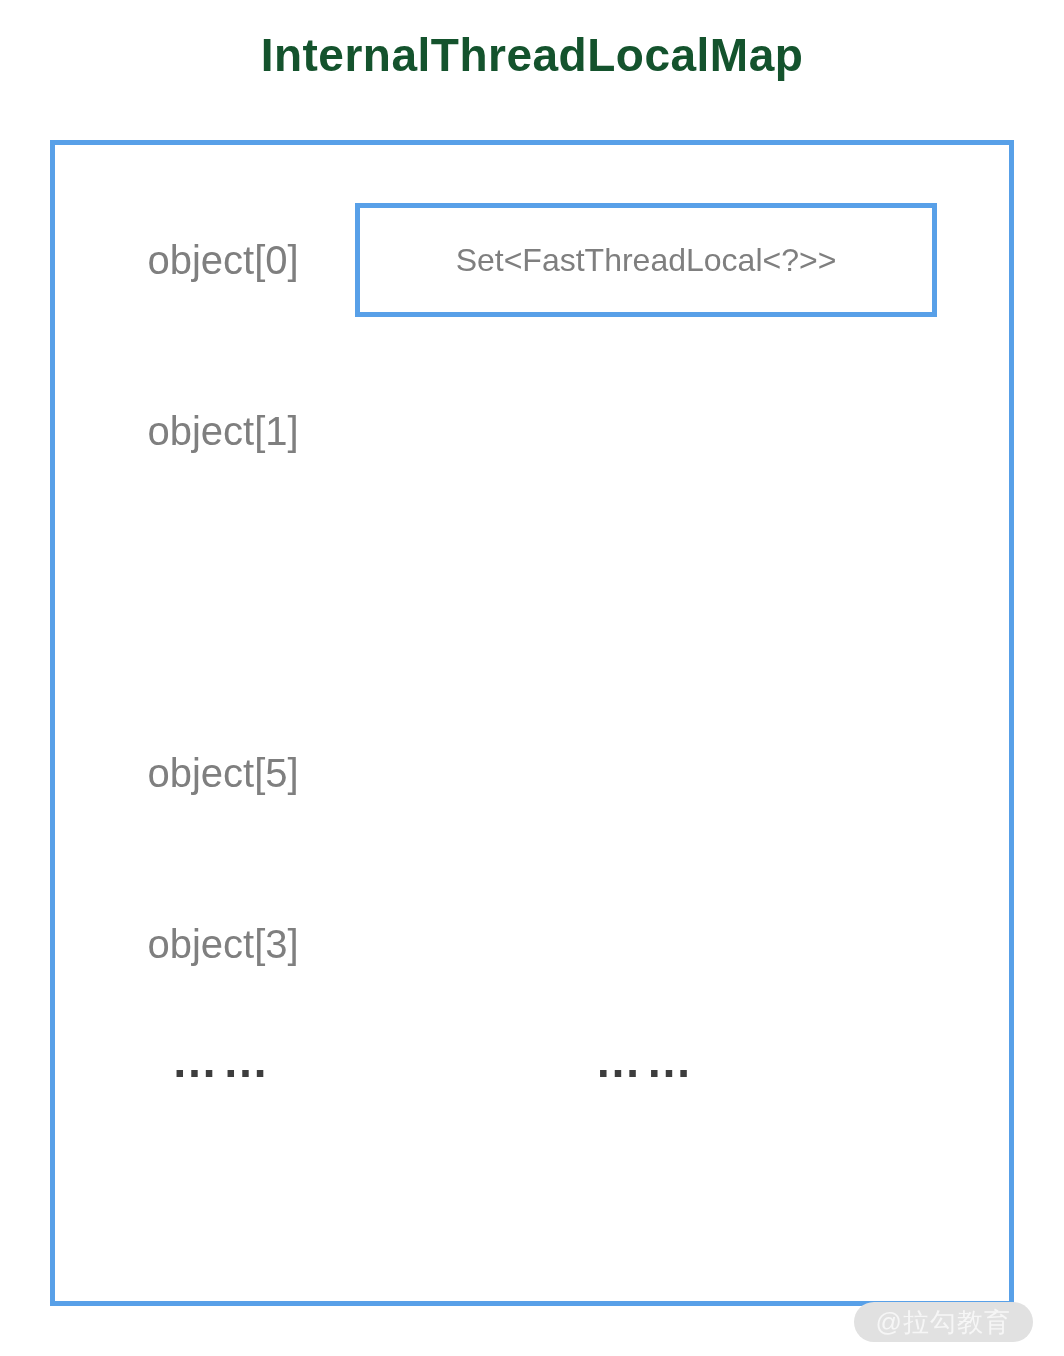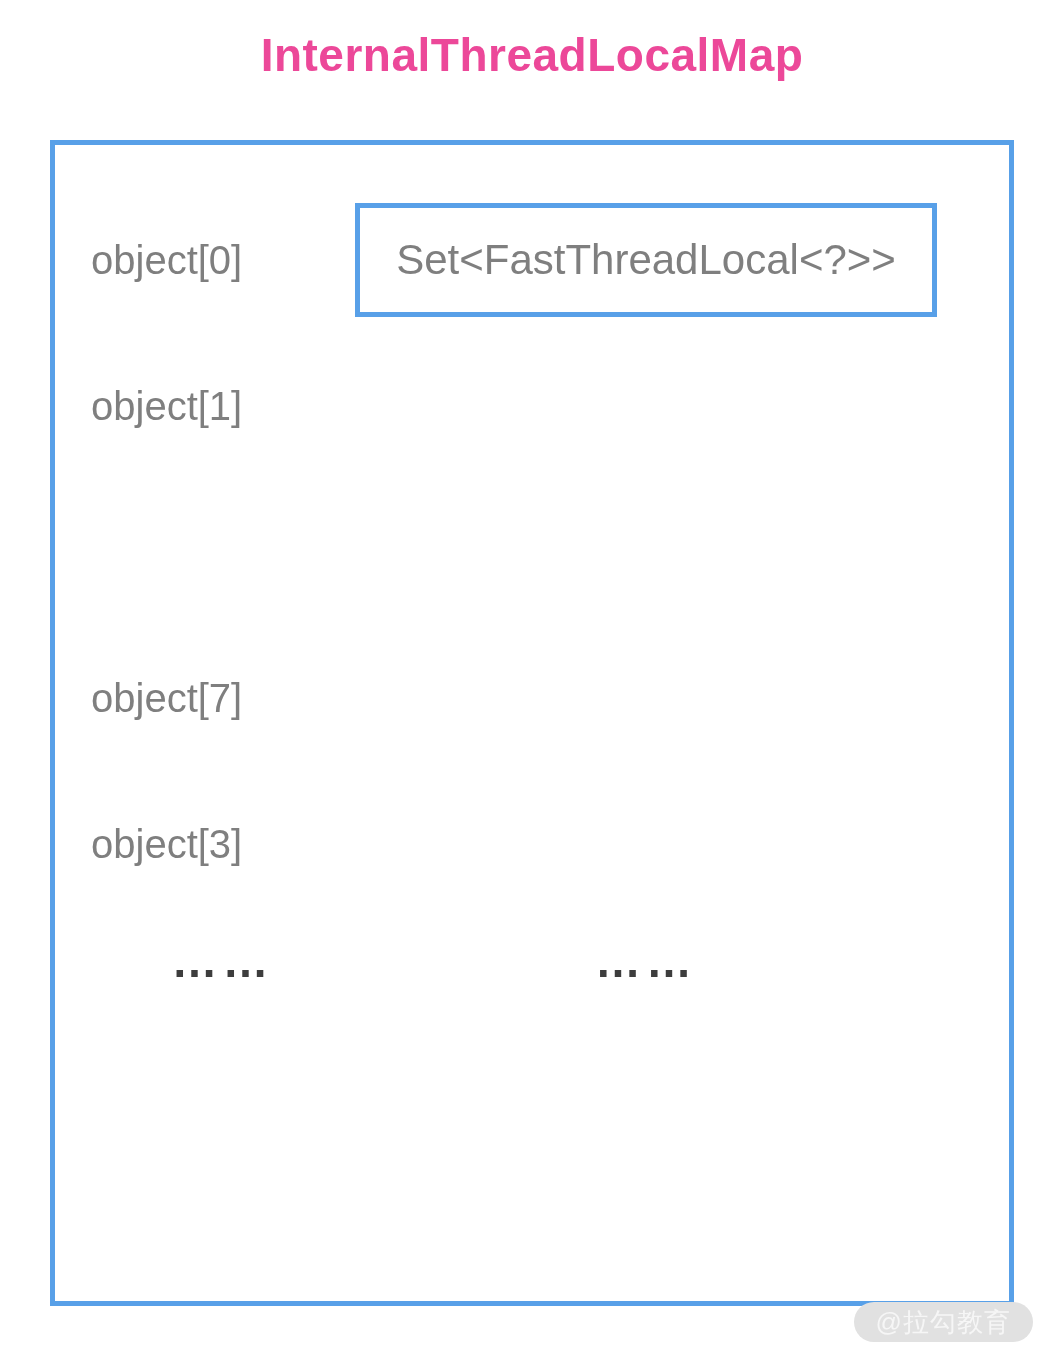--- a/index.html
+++ b/index.html
@@ -19,58 +19,59 @@
   }
   .title {
     position: absolute;
     top: 28px;
     left: 0;
     width: 1064px;
     text-align: center;
     font-size: 46px;
     font-weight: 600;
     letter-spacing: 0.5px;
-    color: #ec4899;
+    color: #14532d;
   }
   .frame {
     position: absolute;
     left: 50px;
     top: 140px;
     width: 964px;
     height: 1166px;
     border: 5px solid #58a0e8;
     box-sizing: border-box;
     background: #ffffff;
   }
   .row {
     display: flex;
     align-items: center;
     height: 114px;
-    margin-top: 32px;
+    margin-top: 57px;
   }
   .row.first {
     margin-top: 58px;
   }
   .row-label {
     width: 300px;
     padding-left: 36px;
     box-sizing: border-box;
+    text-align: center;
     font-size: 40px;
     color: #7f7f7f;
   }
   .row-box {
     width: 582px;
     height: 114px;
     border: 5px solid #58a0e8;
     box-sizing: border-box;
     background: #ffffff;
     display: flex;
     align-items: center;
     justify-content: center;
-    font-size: 42px;
+    font-size: 32px;
     color: #7f7f7f;
   }
   .dots-row {
     display: flex;
     align-items: center;
     height: 80px;
     margin-top: 20px;
   }
   .dots-left {
     width: 300px;
@@ -123,21 +124,21 @@
 
     <div class="row">
       <div class="row-label">object[1]</div>
     </div>
 
     <div class="row">
     </div>
 
 
     <div class="row">
-      <div class="row-label">object[7]</div>
+      <div class="row-label">object[5]</div>
     </div>
 
     <div class="row">
       <div class="row-label">object[3]</div>
     </div>
 
     <div class="dots-row">
       <div class="dots-left">
         <span class="dots">……</span>
       </div>

